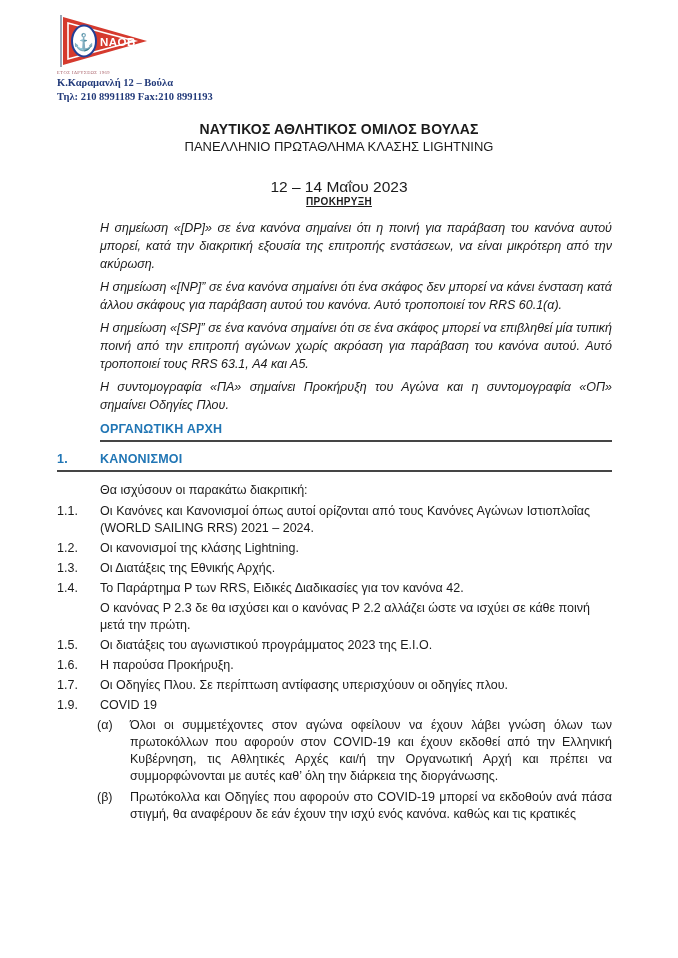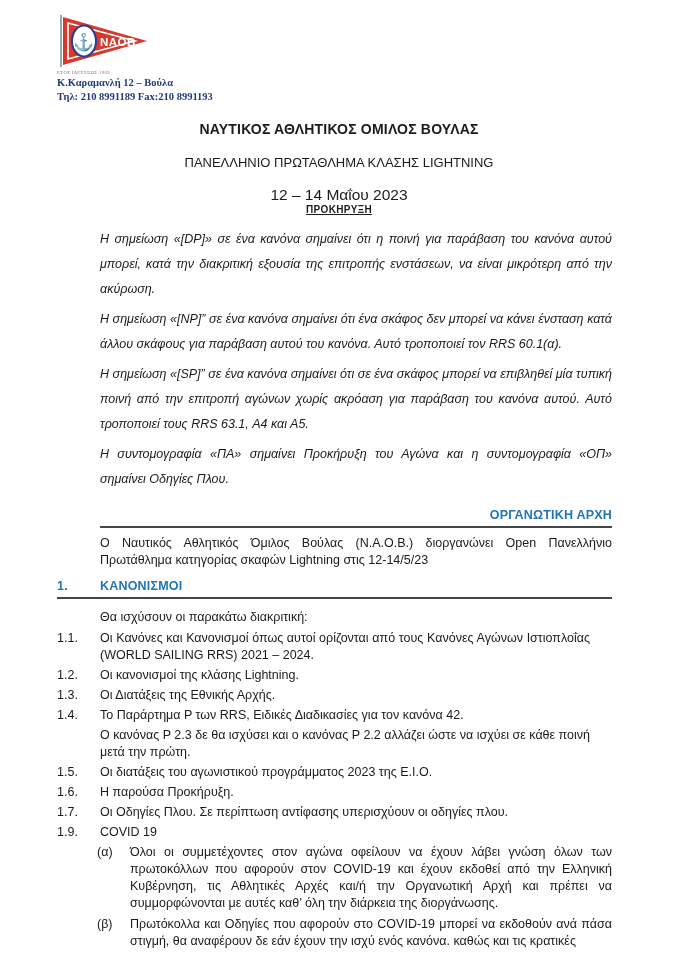--- a/index.html
+++ b/index.html
@@ -16,36 +16,36 @@
     font-size:4.5px; color:#a65b63; letter-spacing:0.5px; margin-top:2px;
     font-family:"Liberation Serif", serif;
   }
   .address1, .address2 {
     font-family:"Liberation Serif", serif; font-weight:700;
     color:#223a7a; font-size:10.5px; line-height:13px; margin-top:1px;
   }
   
   .doc-titles { text-align:center; margin-top:18px; }
   .doc-title   { font-size:14px; font-weight:700; letter-spacing:0.2px; }
-  .doc-subtitle{ font-size:13px; margin-top:18px; }
-  .doc-date    { font-size:15.5px; margin-top:16px; font-weight:400; }
+  .doc-subtitle{ font-size:13px; margin-top:2px; }
+  .doc-date    { font-size:15.5px; margin-top:24px; font-weight:400; }
   .doc-type    { font-size:10px; font-weight:700; text-decoration:underline; margin-top:0; letter-spacing:0.3px; }
   
   .preamble { margin-top:12px; }
   .preamble p {
     margin:0 66px 5px 100px; font-style:italic; text-align:justify;
-    font-size:12.5px; line-height:25px;
+    font-size:12.5px; line-height:18px;
   }
   
   .sec-head {
     font-weight:700; font-size:12.5px; letter-spacing:0.2px;
     border-bottom:2px solid #454545; padding-bottom:4px;
   }
   .sec-head, .sec-num, .sec-title { color:#2176b5; }
-  .sec-head.org { margin:16px 66px 0 100px;text-align:right; }
+  .sec-head.org { margin:8px 66px 0 100px; }
   .sec-head.rules { margin:10px 66px 0 57px; display:flex; }
   .sec-num { width:43px; flex:none; }
   .org-body {
     margin:7px 66px 0 100px; text-align:justify; font-size:12.5px; line-height:17px;
   }
   .rules-intro { margin:10px 66px 4px 100px; font-size:12.5px; line-height:17px; }
   
   .item { display:flex; margin:0 88px 3px 57px; font-size:12.5px; line-height:17px; }
   .item .inum { width:43px; flex:none; }
   .item .itext { flex:1; text-align:justify; }
@@ -87,21 +87,20 @@
       <p>Η σημείωση «[DP]» σε ένα κανόνα σημαίνει ότι η ποινή για παράβαση του κανόνα αυτού μπορεί, κατά την διακριτική εξουσία της επιτροπής ενστάσεων, να είναι μικρότερη από την ακύρωση.</p>
       <p>Η σημείωση «[NP]” σε ένα κανόνα σημαίνει ότι ένα σκάφος δεν μπορεί να κάνει ένσταση κατά άλλου σκάφους για παράβαση αυτού του κανόνα. Αυτό τροποποιεί τον RRS 60.1(α).</p>
       <p>Η σημείωση «[SP]” σε ένα κανόνα σημαίνει ότι σε ένα σκάφος μπορεί να επιβληθεί μία τυπική ποινή από την επιτροπή αγώνων χωρίς ακρόαση για παράβαση του κανόνα αυτού. Αυτό τροποποιεί τους RRS 63.1, Α4 και Α5.</p>
       <p>Η συντομογραφία «ΠΑ» σημαίνει Προκήρυξη του Αγώνα και η συντομογραφία «ΟΠ» σημαίνει Οδηγίες Πλου.</p>
     </div>
 
   <section>
     <div class="sec-head org">
       <span>ΟΡΓΑΝΩΤΙΚΗ ΑΡΧΗ</span>
     </div>
-    <p class="org-body">Ο Ναυτικός Αθλητικός Όμιλος Βούλας (Ν.Α.Ο.Β.) διοργανώνει Open Πανελλήνιο Πρωτάθλημα κατηγορίας σκαφών Lightning στις 12-14/5/23</p>
   </section>
 
   <section>
     <div class="sec-head rules">
       <span class="sec-num">1.</span>
       <span class="sec-title">ΚΑΝΟΝΙΣΜΟΙ</span>
     </div>
     <p class="rules-intro">Θα ισχύσουν οι παρακάτω διακριτική:</p>
     <div id="rules-list">
         <div class="item">

